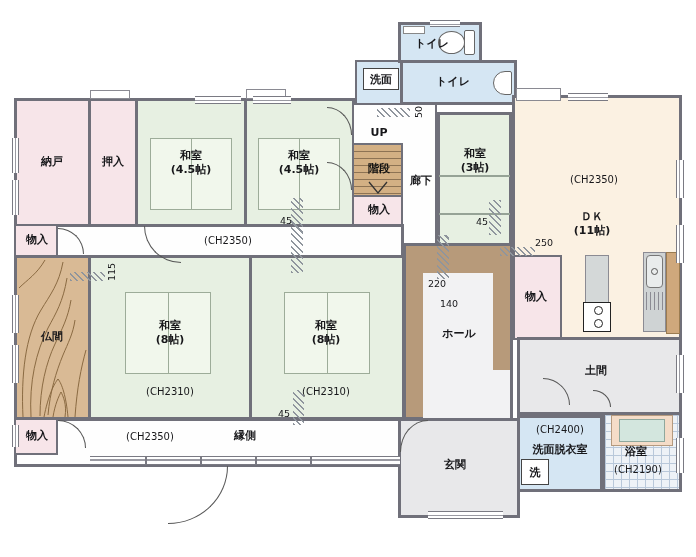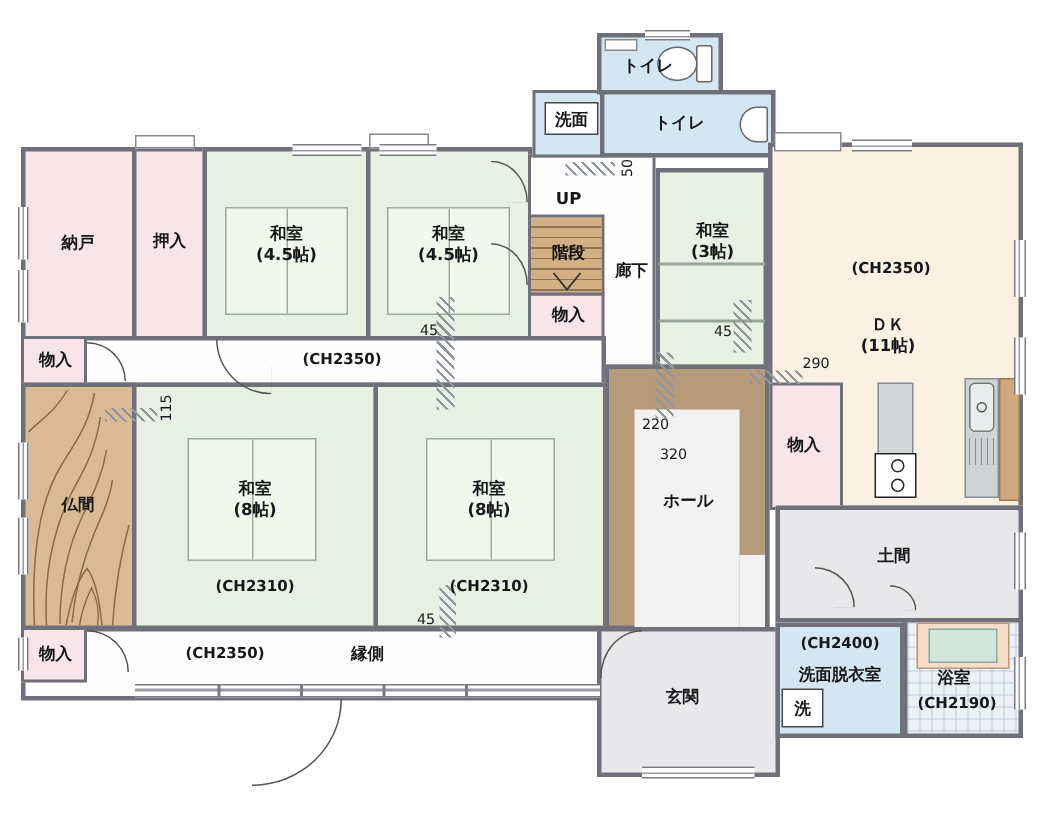--- a/index.html
+++ b/index.html
@@ -26,21 +26,21 @@
   .brown{background:var(--brown);}
   .gray{background:var(--gray);}
   .blue{background:var(--blue);}
   .white{background:var(--white);}
   .tile{background-color:#eef2f7;
     background-image:linear-gradient(#b9c8da 1px,transparent 1px),
                      linear-gradient(90deg,#b9c8da 1px,transparent 1px);
     background-size:8px 8px;}
   .lbl{position:absolute;z-index:9;font-size:11px;font-weight:700;color:#17171a;
        line-height:1.25;text-align:center;white-space:nowrap;transform:translate(-50%,-50%);}
-  .ch{font-size:10px;font-weight:700;}
+  .ch{font-size:10px;font-weight:400;}
   .dim{font-size:9.5px;font-weight:400;}
   .vrt{transform:translate(-50%,-50%) rotate(-90deg);}
   .boxlbl{position:absolute;z-index:9;font-size:11px;font-weight:700;color:#17171a;
        background:#fff;border:1.5px solid #444;display:flex;align-items:center;justify-content:center;}
   .panel{position:absolute;z-index:2;background:var(--green2);border:1px solid #9dac99;box-sizing:border-box;}
   .panel::after{content:"";position:absolute;left:50%;top:0;bottom:0;width:1px;background:#9dac99;}
   .pline{position:absolute;z-index:3;background:#96a396;}
   .winH{position:absolute;z-index:6;background:#fff;border-top:1px solid #7a7a83;border-bottom:1px solid #7a7a83;box-sizing:border-box;}
   .winH::after{content:"";display:block;height:1px;background:#9a9aa2;margin-top:3px;}
   .winV{position:absolute;z-index:6;background:#fff;border-left:1px solid #7a7a83;border-right:1px solid #7a7a83;box-sizing:border-box;}
@@ -228,16 +228,16 @@
   <div class="hatch" style="left:437px;top:235px;width:12px;height:44px;"></div>
   <div class="hatch" style="left:70px;top:272px;width:35px;height:9px;"></div>
   <div class="hatch" style="left:293px;top:390px;width:11px;height:35px;"></div>
 
   <div class="lbl dim" style="left:286px;top:221px;">45</div>
   <div class="lbl dim" style="left:482px;top:222px;">45</div>
   <div class="lbl dim" style="left:284px;top:414px;">45</div>
   <div class="lbl dim vrt" style="left:419px;top:112px;">50</div>
   <div class="lbl dim vrt" style="left:112px;top:272px;">115</div>
   <div class="lbl dim" style="left:437px;top:284px;">220</div>
-  <div class="lbl dim" style="left:449px;top:304px;">320</div>
-  <div class="lbl dim" style="left:544px;top:243px;">290</div>
+  <div class="lbl dim" style="left:449px;top:304px;">140</div>
+  <div class="lbl dim" style="left:544px;top:243px;">250</div>
 
 </div>
 
 </body></html>

